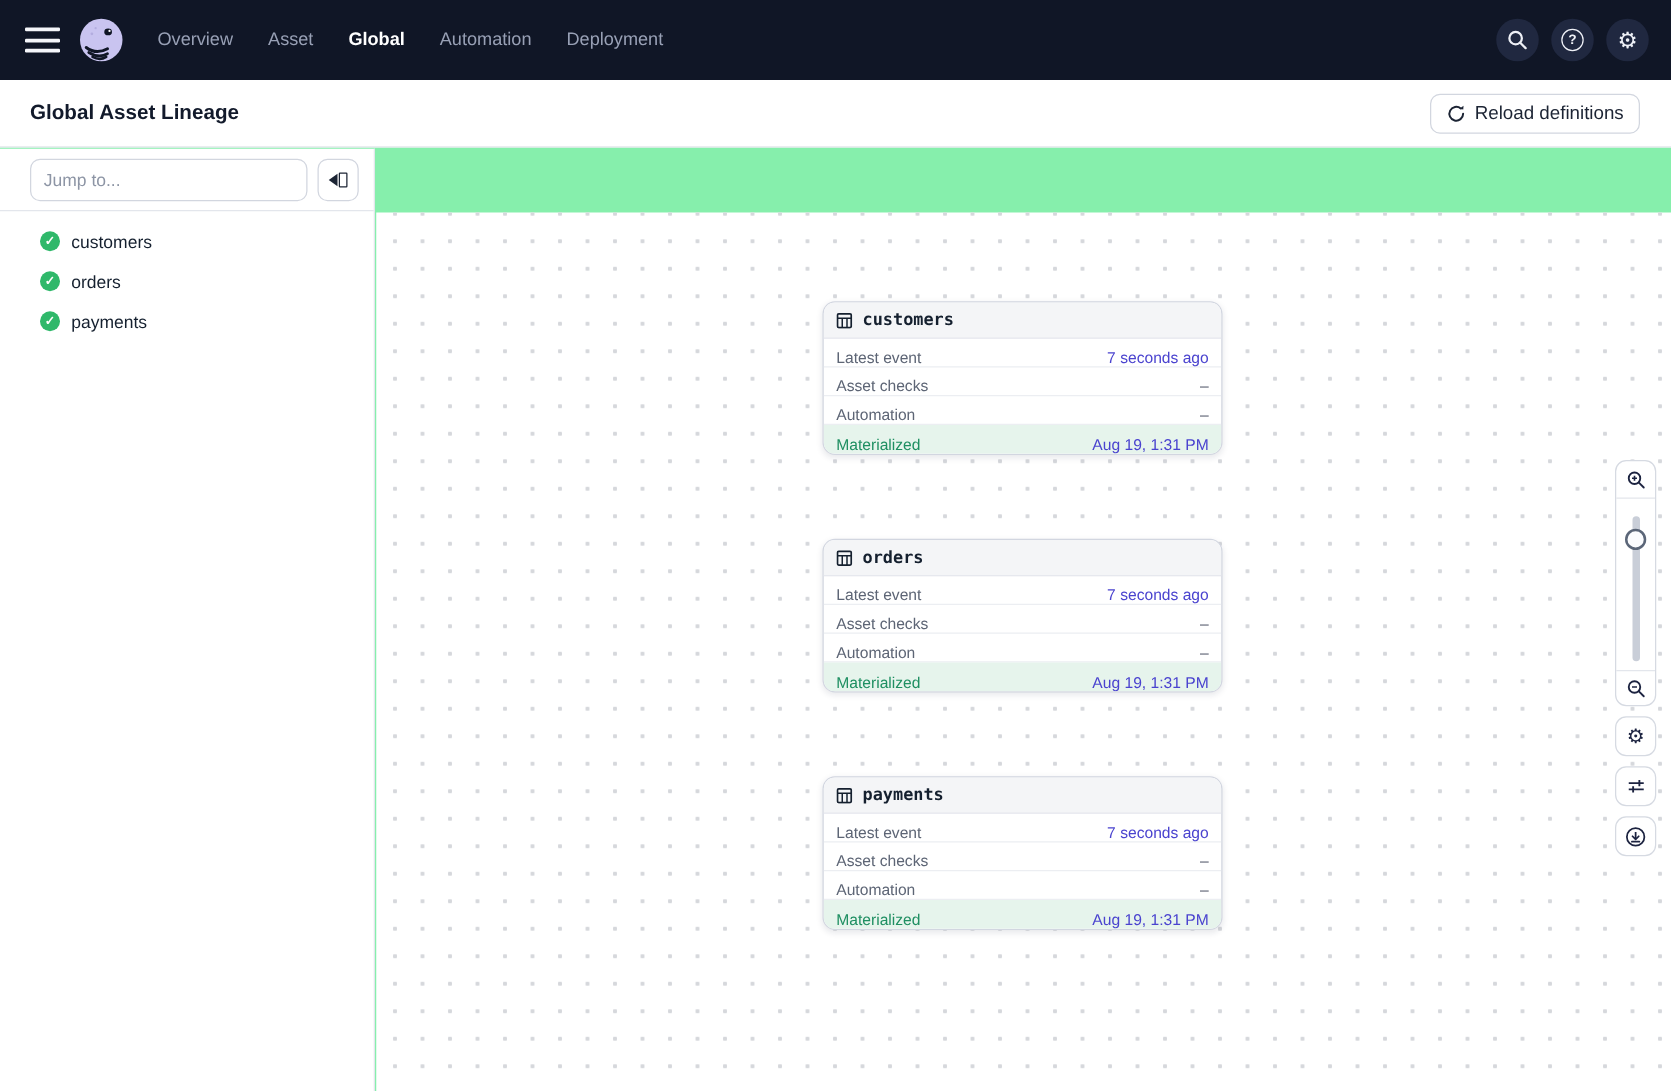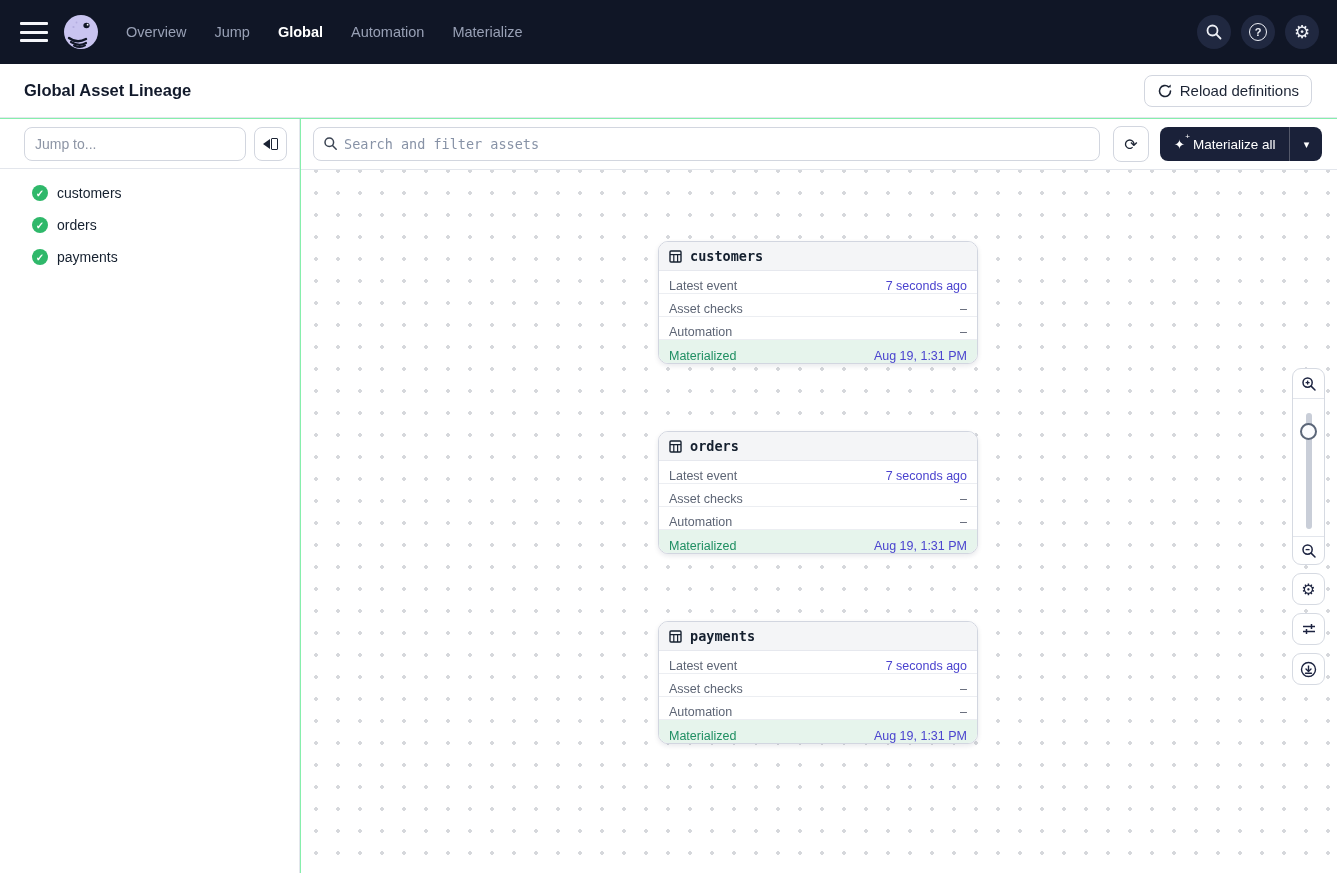--- a/index.html
+++ b/index.html
@@ -126,24 +126,24 @@
       <path d="M7 25 q8 6 17 1" stroke="#101626" stroke-width="2.4" fill="none" stroke-linecap="round"></path>
       <path d="M9 29 q8 5 15 1" stroke="#101626" stroke-width="2.2" fill="none" stroke-linecap="round"></path>
       <path d="M12 32.5 q6 3.2 11 0" stroke="#101626" stroke-width="2" fill="none" stroke-linecap="round"></path>
       <ellipse cx="24.5" cy="12.5" rx="3.1" ry="2.7" fill="#101626"></ellipse>
       <circle cx="25.6" cy="11.7" r="0.9" fill="#fff"></circle>
       <circle cx="11.5" cy="14" r="1.1" fill="#b3addf"></circle>
       <circle cx="14.5" cy="9.5" r="0.9" fill="#b3addf"></circle>
     </svg>
     <div class="nav-items">
       <span class="nav-item">Overview</span>
-      <span class="nav-item">Jump</span>
+      <span class="nav-item">Asset</span>
       <span class="nav-item active">Global</span>
       <span class="nav-item">Automation</span>
-      <span class="nav-item">Materialize</span>
+      <span class="nav-item">Deployment</span>
     </div>
     <div class="nav-spacer"></div>
     <div class="nav-iconbtn">
       <svg class="icon" width="18" height="18" viewBox="0 0 18 18">
           <circle cx="7.5" cy="7.5" r="5" fill="none" stroke="#eef0f6" stroke-width="1.8"></circle>
           <line x1="11.2" y1="11.2" x2="15.5" y2="15.5" stroke="#eef0f6" stroke-width="1.8" stroke-linecap="round"></line>
         </svg>
     </div>
     <div class="nav-iconbtn">
       <span class="help-ring">?</span>
@@ -182,41 +182,20 @@
         <span class="check-icon">✓</span>
         <span>orders</span>
       </li>
       <li class="asset-list-item">
         <span class="check-icon">✓</span>
         <span>payments</span>
       </li>
     </ul>
   </aside>
 
-  <div class="main-toolbar">
-    <div class="search-wrap">
-      <svg class="search-glyph" width="15" height="15" viewBox="0 0 15 15">
-          <circle cx="6.3" cy="6.3" r="4.3" fill="none" stroke="#3a4352" stroke-width="1.5"></circle>
-          <line x1="9.5" y1="9.5" x2="13.2" y2="13.2" stroke="#3a4352" stroke-width="1.5" stroke-linecap="round"></line>
-        </svg>
-      <input class="search-input" type="text" placeholder="Search and filter assets" style="">
-    </div>
-    <button class="refresh-btn">
-      <span>⟳</span>
-    </button>
-    <div class="mat-split">
-      <div class="mat-main">
-        <span class="sparkle"><span>✦</span><span class="plus">+</span></span>
-        <span class="mat-label">Materialize all</span>
-      </div>
-      <div class="mat-caret">
-        <span>▾</span>
-      </div>
-    </div>
-  </div>
 
   <div class="canvas">
 
     <div class="asset-node" style="top:71px">
       <div class="node-header">
         <svg class="icon" width="13" height="13" viewBox="0 0 13 13">
             <rect x="1" y="1" width="11" height="11" rx="1" fill="none" stroke="#15202f" stroke-width="1.4"></rect>
             <line x1="1" y1="4.6" x2="12" y2="4.6" stroke="#15202f" stroke-width="1.2"></line>
             <line x1="4.8" y1="4.6" x2="4.8" y2="12" stroke="#15202f" stroke-width="1.2"></line>
             <line x1="8.6" y1="4.6" x2="8.6" y2="12" stroke="#15202f" stroke-width="1.2"></line>

